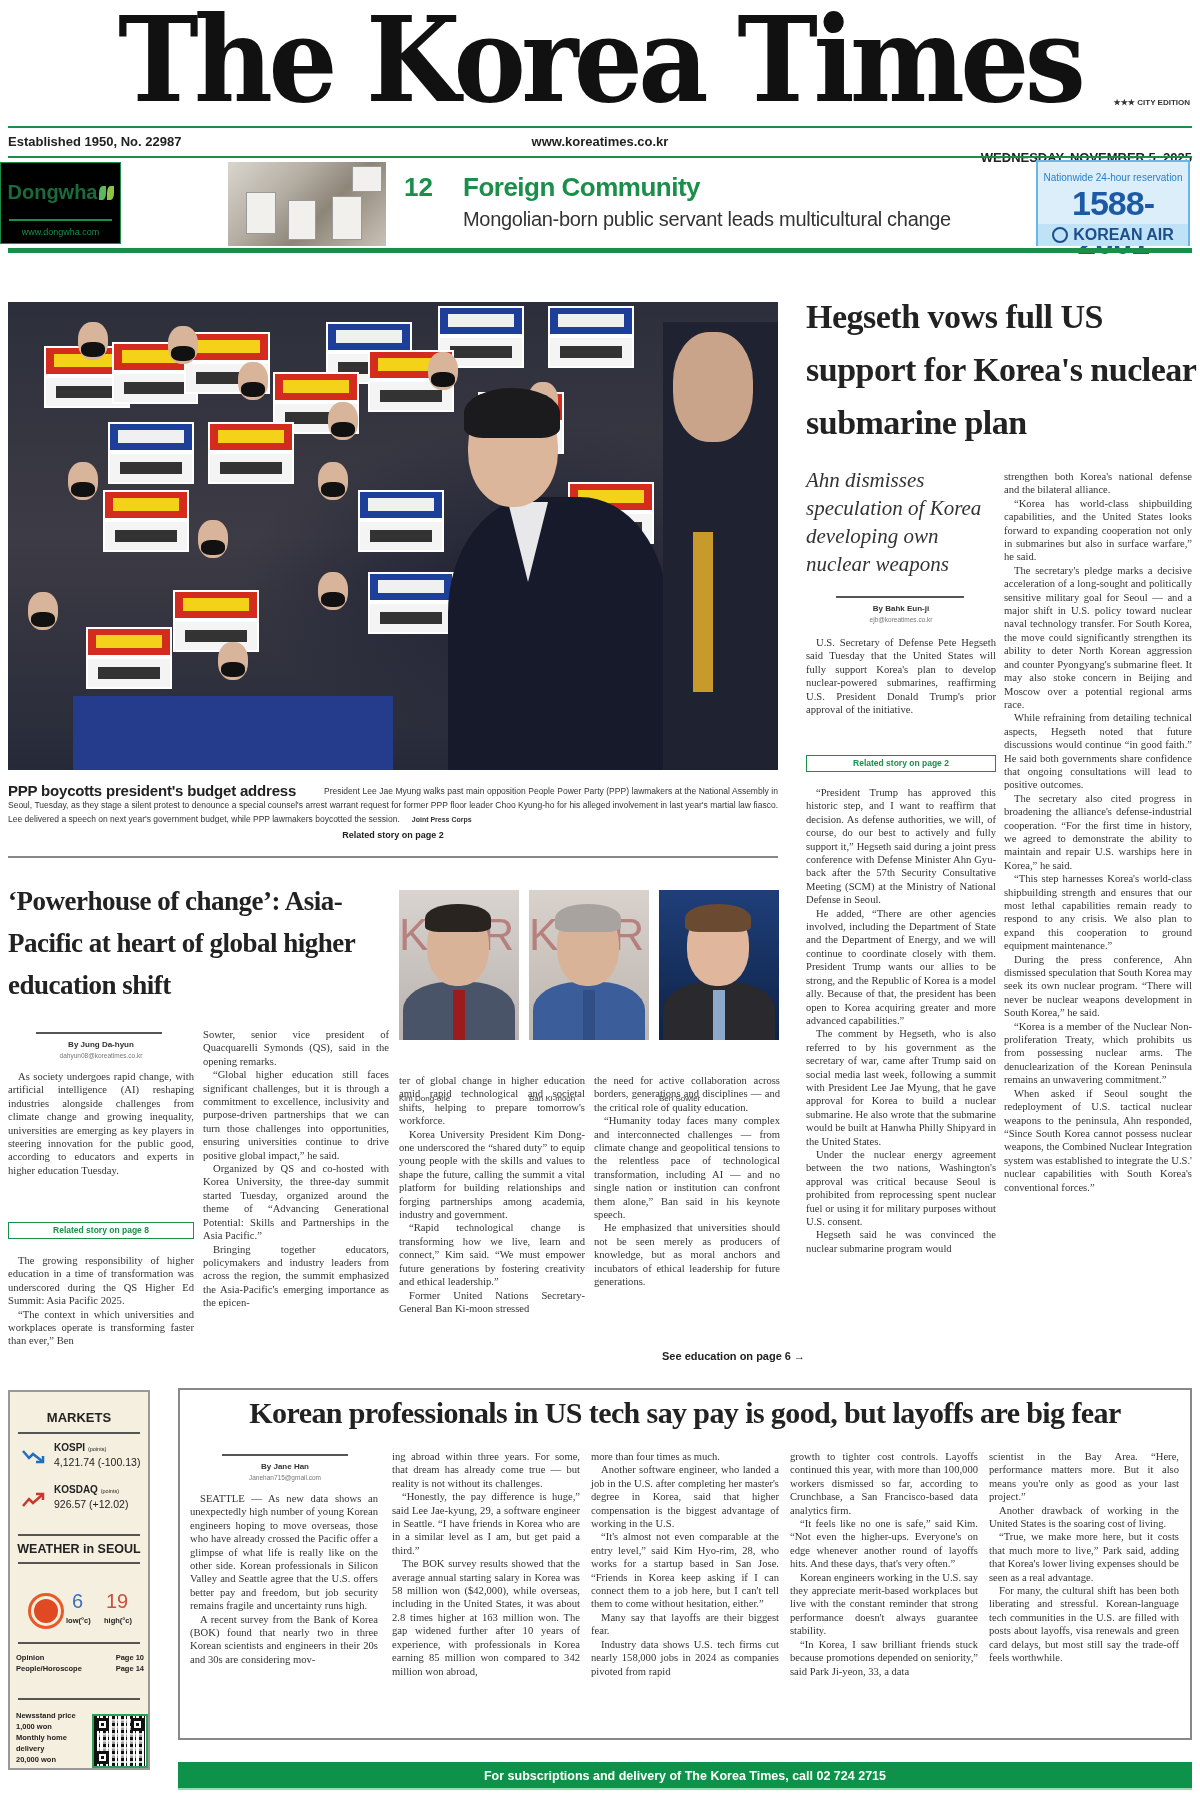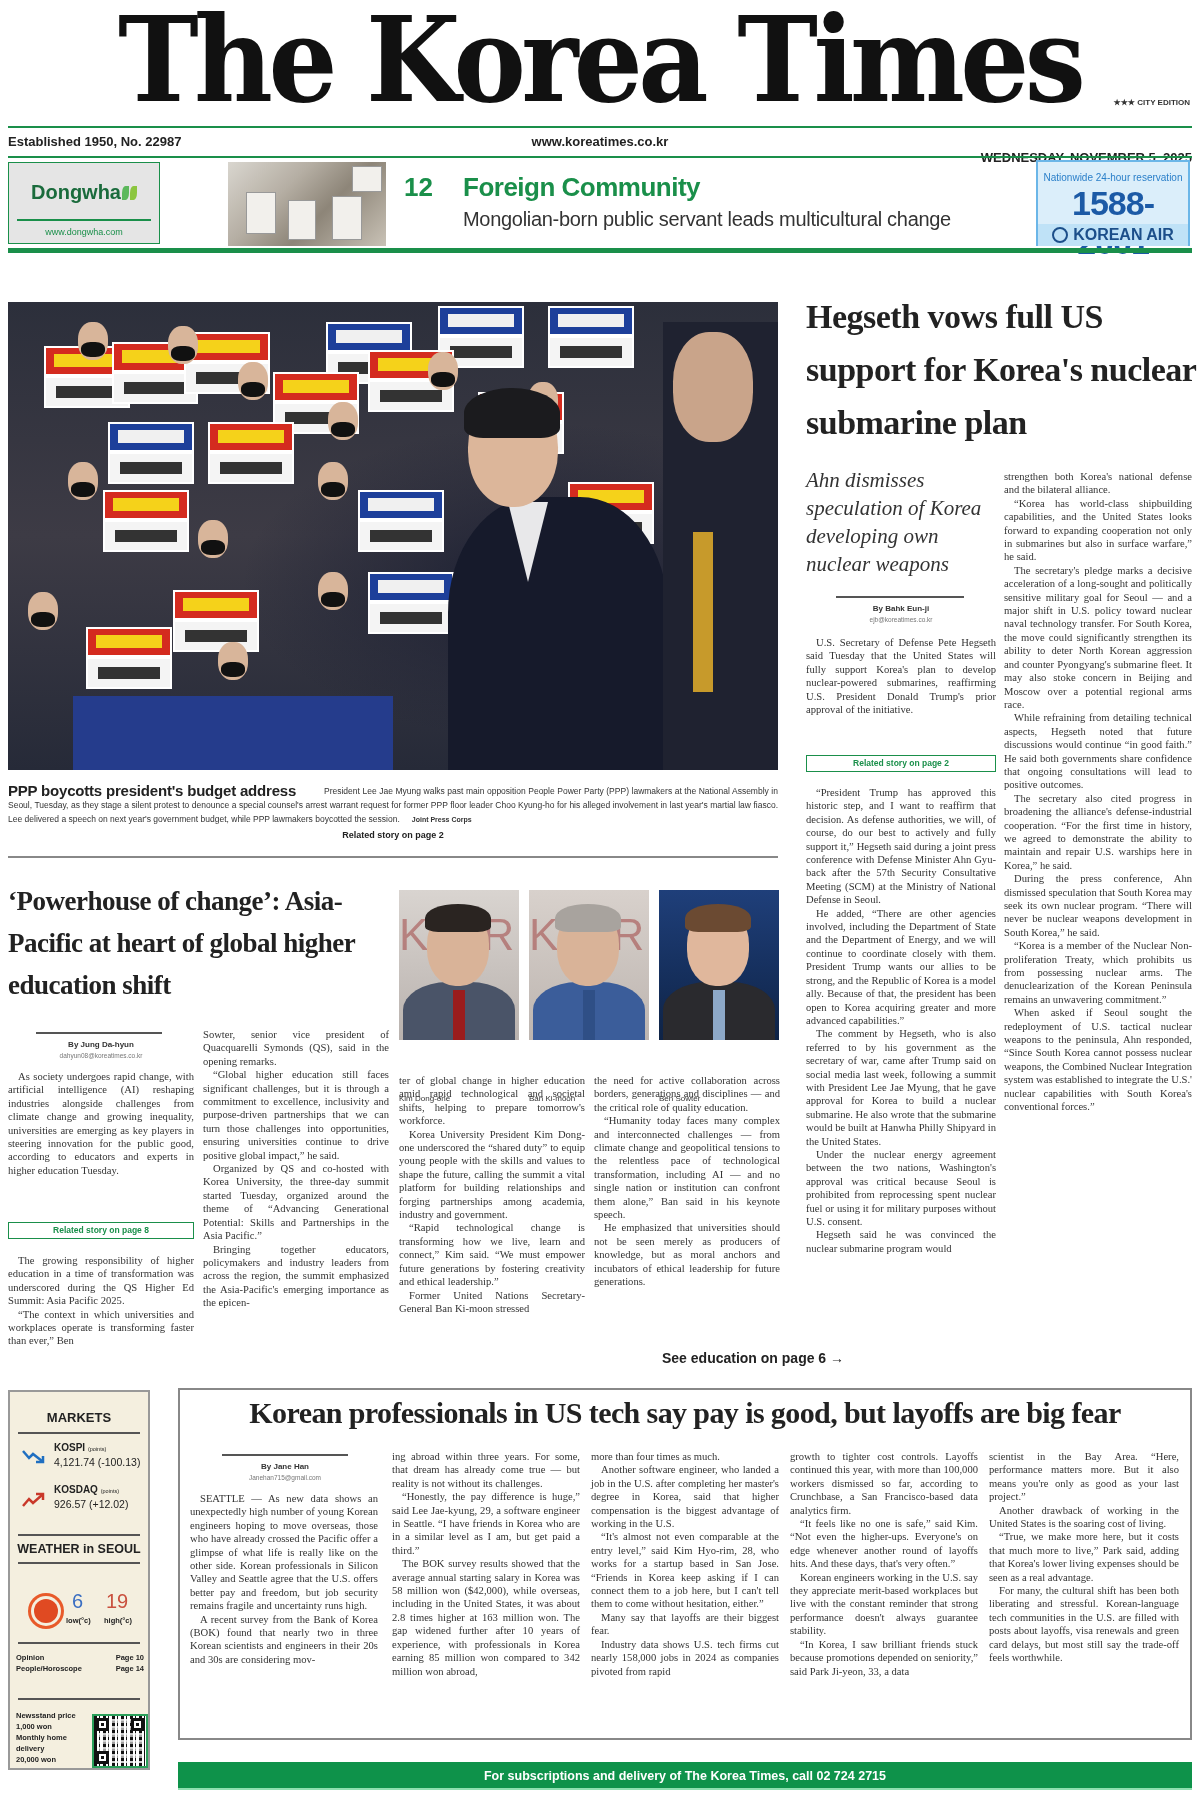--- a/index.html
+++ b/index.html
@@ -14,21 +14,21 @@
   .masthead-title { font-family: "DejaVu Serif", serif; font-weight: bold; font-size: 118px; line-height: 120px; letter-spacing: -5px; color: #111; transform: scaleX(0.92); transform-origin: center; display: inline-block; }
   .edition { right: 10px; top: 98px; font-size: 8px; font-weight: bold; color: #333; }
   .rule-green { left: 8px; width: 1184px; height: 2px; background: #1a8f4a; }
   .rule-green-thick { left: 8px; width: 1184px; height: 5px; background: #1a8f4a; }
   .infobar { left: 8px; top: 134px; width: 1184px; height: 20px; font-size: 13px; font-weight: bold; color: #222; }
   .infobar .l { position: absolute; left: 0; top: 0; }
   .infobar .c { position: absolute; left: 0; width: 100%; text-align: center; top: 0; }
   .infobar .r { position: absolute; right: 0; top: 16px; }
 
   
-  .ear-dongwha { left: 8px; top: 162px; width: 152px; height: 82px; border: 1px solid #1a8f4a; background: #e5e5e5; }
+  .ear-dongwha { left: 0; top: 162px; width: 121px; height: 82px; border: 1px solid #1a8f4a; background: #000000; }
   .ear-dongwha .logo { position: absolute; left: 0; width: 100%; top: 18px; text-align: center; font-size: 20px; font-weight: bold; color: #1a6b3c; }
   .ear-dongwha .leaf { display: inline-block; width: 7px; height: 14px; background: #5cb85c; border-radius: 50% 0 50% 0; margin-left: 1px; vertical-align: -1px; }
   .ear-dongwha .line { position: absolute; left: 8px; right: 8px; top: 56px; height: 2px; background: #1a8f4a; }
   .ear-dongwha .url { position: absolute; left: 0; width: 100%; top: 64px; text-align: center; font-size: 9px; color: #1a8f4a; }
   .teaser-photo { left: 228px; top: 162px; width: 158px; height: 84px; background: linear-gradient(135deg,#d9d6cf 0%,#b5aea3 35%,#8d8578 60%,#c9c2b6 100%); overflow: hidden; }
   .teaser-photo .card { position: absolute; background: #f2f0ec; border: 1px solid #999; }
   .teaser-num { left: 404px; top: 172px; font-size: 26px; font-weight: bold; color: #1a8f4a; }
   .teaser-section { left: 463px; top: 172px; font-size: 26px; font-weight: bold; color: #1a8f4a; letter-spacing: -0.5px; }
   .teaser-head { left: 463px; top: 208px; font-size: 20px; color: #333; letter-spacing: -0.3px; }
   .ear-air { left: 1036px; top: 160px; width: 154px; height: 86px; background: #dbeefa; border: 2px solid #6bb6e8; }
@@ -80,21 +80,21 @@
   
   .edu-head { left: 8px; top: 880px; width: 390px; font-size: 27px; line-height: 42px; font-weight: bold; color: #222; letter-spacing: -0.5px; }
   .portrait { position: absolute; top: 890px; width: 120px; height: 150px; overflow: hidden; }
   .portrait .bg { position: absolute; inset: 0; }
   .portrait .h { position: absolute; left: 28px; top: 18px; width: 62px; height: 78px; border-radius: 46%; background: #d9b398; }
   .portrait .hair { position: absolute; left: 26px; top: 14px; width: 66px; height: 28px; border-radius: 50% 50% 20% 20%; }
   .portrait .b { position: absolute; left: 4px; top: 92px; width: 112px; height: 70px; border-radius: 40% 40% 0 0; }
   .portrait .tie { position: absolute; left: 54px; top: 100px; width: 12px; height: 50px; }
   .portrait .bigtxt { position: absolute; left: 0; top: 20px; width: 100%; font-size: 44px; color: rgba(150,40,40,0.45); letter-spacing: 10px; font-family: "Liberation Sans", sans-serif; }
   .portrait-cap { position: absolute; top: 1046px; font-size: 8px; color: #333; margin-top: 48px; }
-  .see-more { font-size: 14px; font-weight: bold; color: #222; }
+  .see-more { font-size: 11px; font-weight: bold; color: #222; }
 
   
   .markets { left: 8px; top: 1390px; width: 142px; height: 380px; background: #f4efdf; border: 2px solid #999; }
   .markets .ttl { position: absolute; left: 0; width: 100%; text-align: center; font-weight: bold; color: #222; }
   .markets .hr { position: absolute; left: 8px; right: 8px; height: 1.5px; background: #555; }
   .markets .idx { position: absolute; left: 44px; font-size: 10px; font-weight: bold; color: #222; }
   .markets .idx small { font-size: 5.5px; font-weight: normal; }
   .markets .val { position: absolute; left: 44px; font-size: 10.5px; color: #222; }
   .markets .small { position: absolute; left: 6px; font-size: 7.5px; font-weight: bold; color: #222; line-height: 11px; }
   .sun { position: absolute; left: 24px; top: 207px; width: 24px; height: 24px; border-radius: 50%; background: #e04a22; box-shadow: 0 0 0 3px #f4efdf, 0 0 0 6px #e85a2a; }
@@ -267,20 +267,21 @@
   <p>The comment by Hegseth, who is also referred to by his government as the secretary of war, came after Trump said on social media last week, following a summit with President Lee Jae Myung, that he gave approval for Korea to build a nuclear submarine. He also wrote that the submarine would be built at Hanwha Philly Shipyard in the United States.</p>
   <p>Under the nuclear energy agreement between the two nations, Washington's approval was critical because Seoul is prohibited from reprocessing spent nuclear fuel or using it for military purposes without U.S. consent.</p>
   <p>Hegseth said he was convinced the nuclear submarine program would</p>
 </div>
 <div class="abs body-col" style="left:1004px;top:470px;width:188px">
   <p style="text-indent:0">strengthen both Korea's national defense and the bilateral alliance.</p>
   <p>“Korea has world-class shipbuilding capabilities, and the United States looks forward to expanding cooperation not only in submarines but also in surface warfare,” he said.</p>
   <p>The secretary's pledge marks a decisive acceleration of a long-sought and politically sensitive military goal for Seoul — and a major shift in U.S. policy toward nuclear naval technology transfer. For South Korea, the move could significantly strengthen its ability to deter North Korean aggression and counter Pyongyang's submarine fleet. It may also stoke concern in Beijing and Moscow over a potential regional arms race.</p>
   <p>While refraining from detailing technical aspects, Hegseth noted that future discussions would continue “in good faith.” He said both governments share confidence that ongoing consultations will lead to positive outcomes.</p>
   <p>The secretary also cited progress in broadening the alliance's defense-industrial cooperation. “For the first time in history, we agreed to demonstrate the ability to maintain and repair U.S. warships here in Korea,” he said.</p>
+  <p>“This step harnesses Korea's world-class shipbuilding strength and ensures that our most lethal capabilities remain ready to respond to any crisis. We also plan to expand this cooperation to ground equipment maintenance.”</p>
   <p>During the press conference, Ahn dismissed speculation that South Korea may seek its own nuclear program. “There will never be nuclear weapons development in South Korea,” he said.</p>
   <p>“Korea is a member of the Nuclear Non-proliferation Treaty, which prohibits us from possessing nuclear arms. The denuclearization of the Korean Peninsula remains an unwavering commitment.”</p>
   <p>When asked if Seoul sought the redeployment of U.S. tactical nuclear weapons to the peninsula, Ahn responded, “Since South Korea cannot possess nuclear weapons, the Combined Nuclear Integration system was established to integrate the U.S.' nuclear capabilities with South Korea's conventional forces.”</p>
 </div>
 
 <div class="abs edu-head serif">‘Powerhouse of change’: Asia-Pacific at heart of global higher education shift</div>
 <div class="abs byline-rule" style="left:36px;top:1032px;width:126px"></div>
 <div class="abs byline sans" style="left:8px;top:1040px;width:186px">By Jung Da-hyun</div>
 <div class="abs byline-mail sans" style="left:8px;top:1052px;width:186px">dahyun08@koreatimes.co.kr</div>
 

